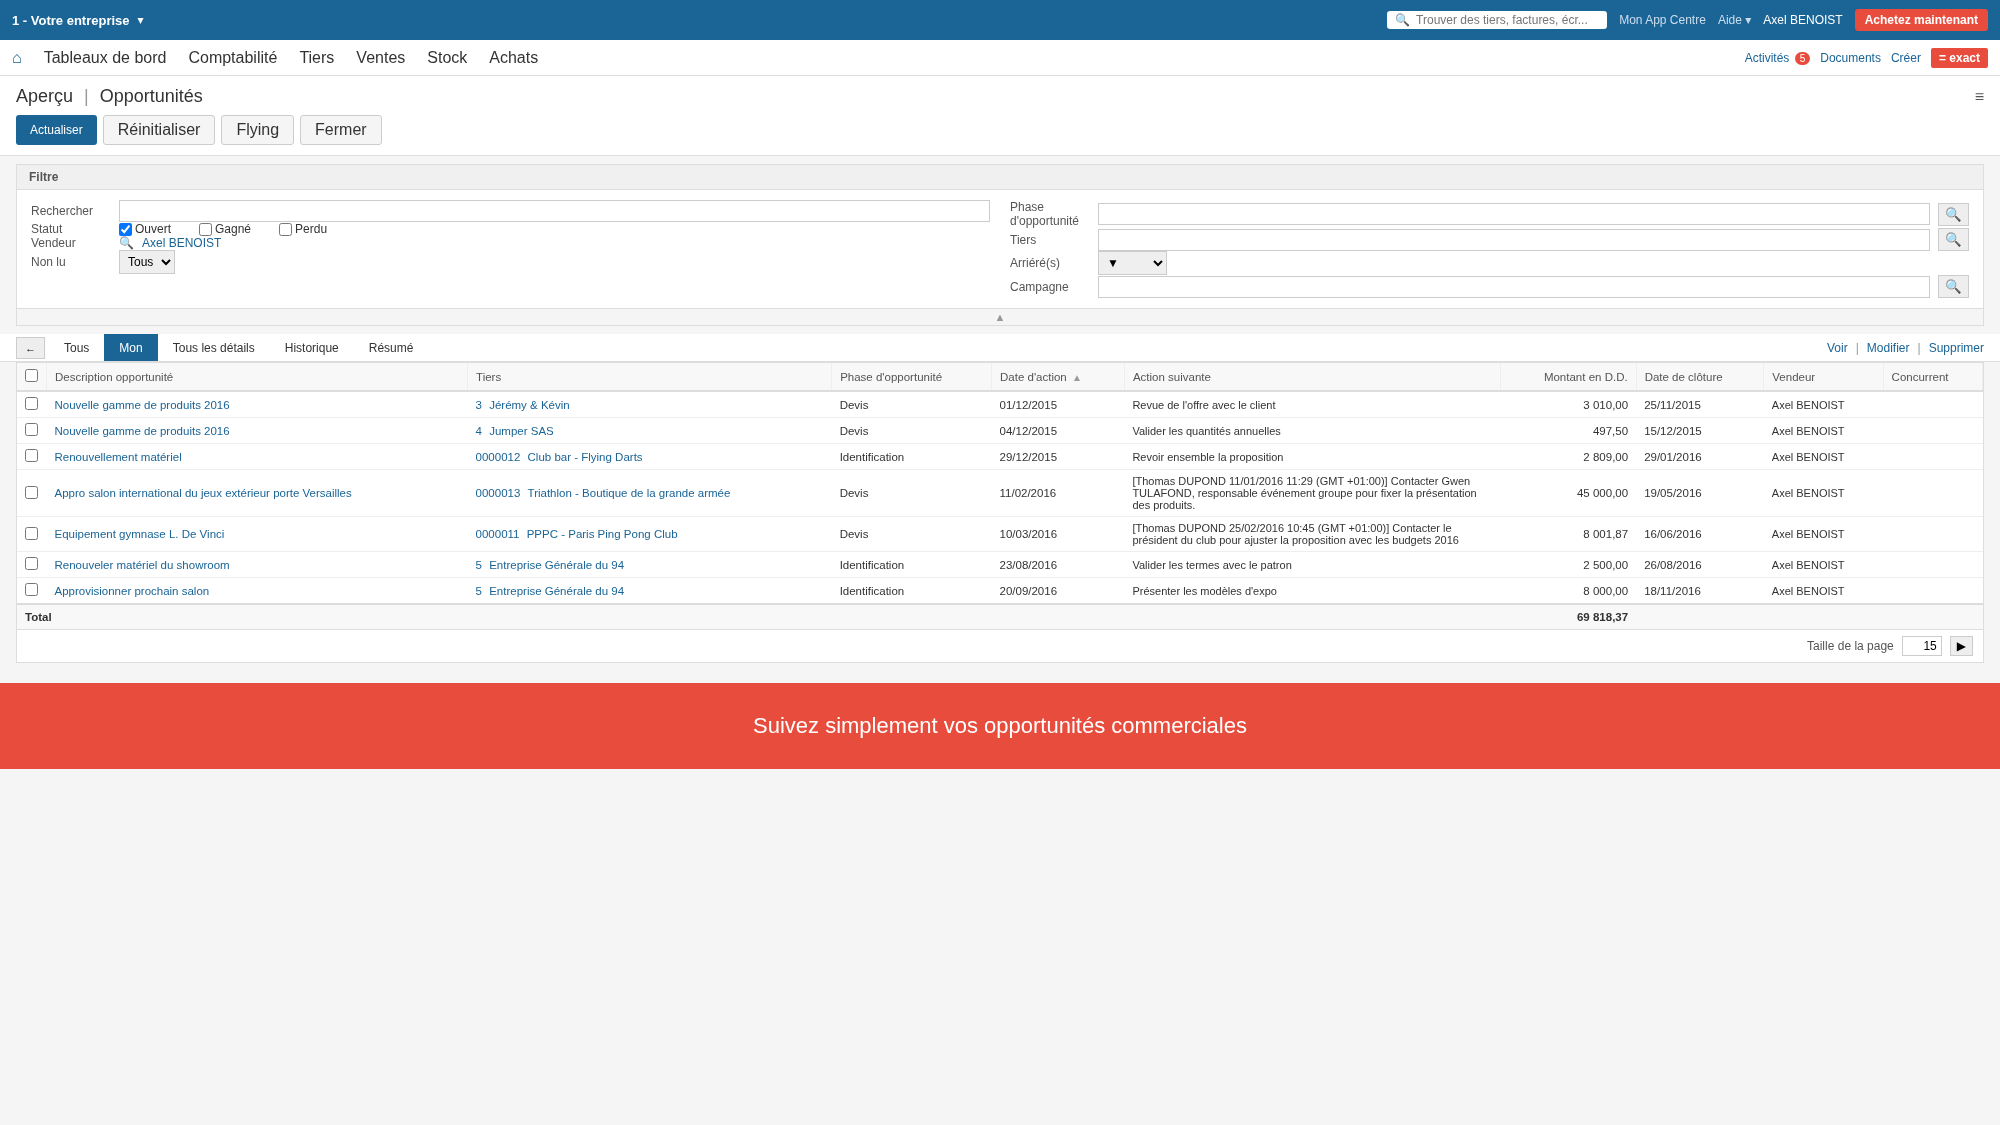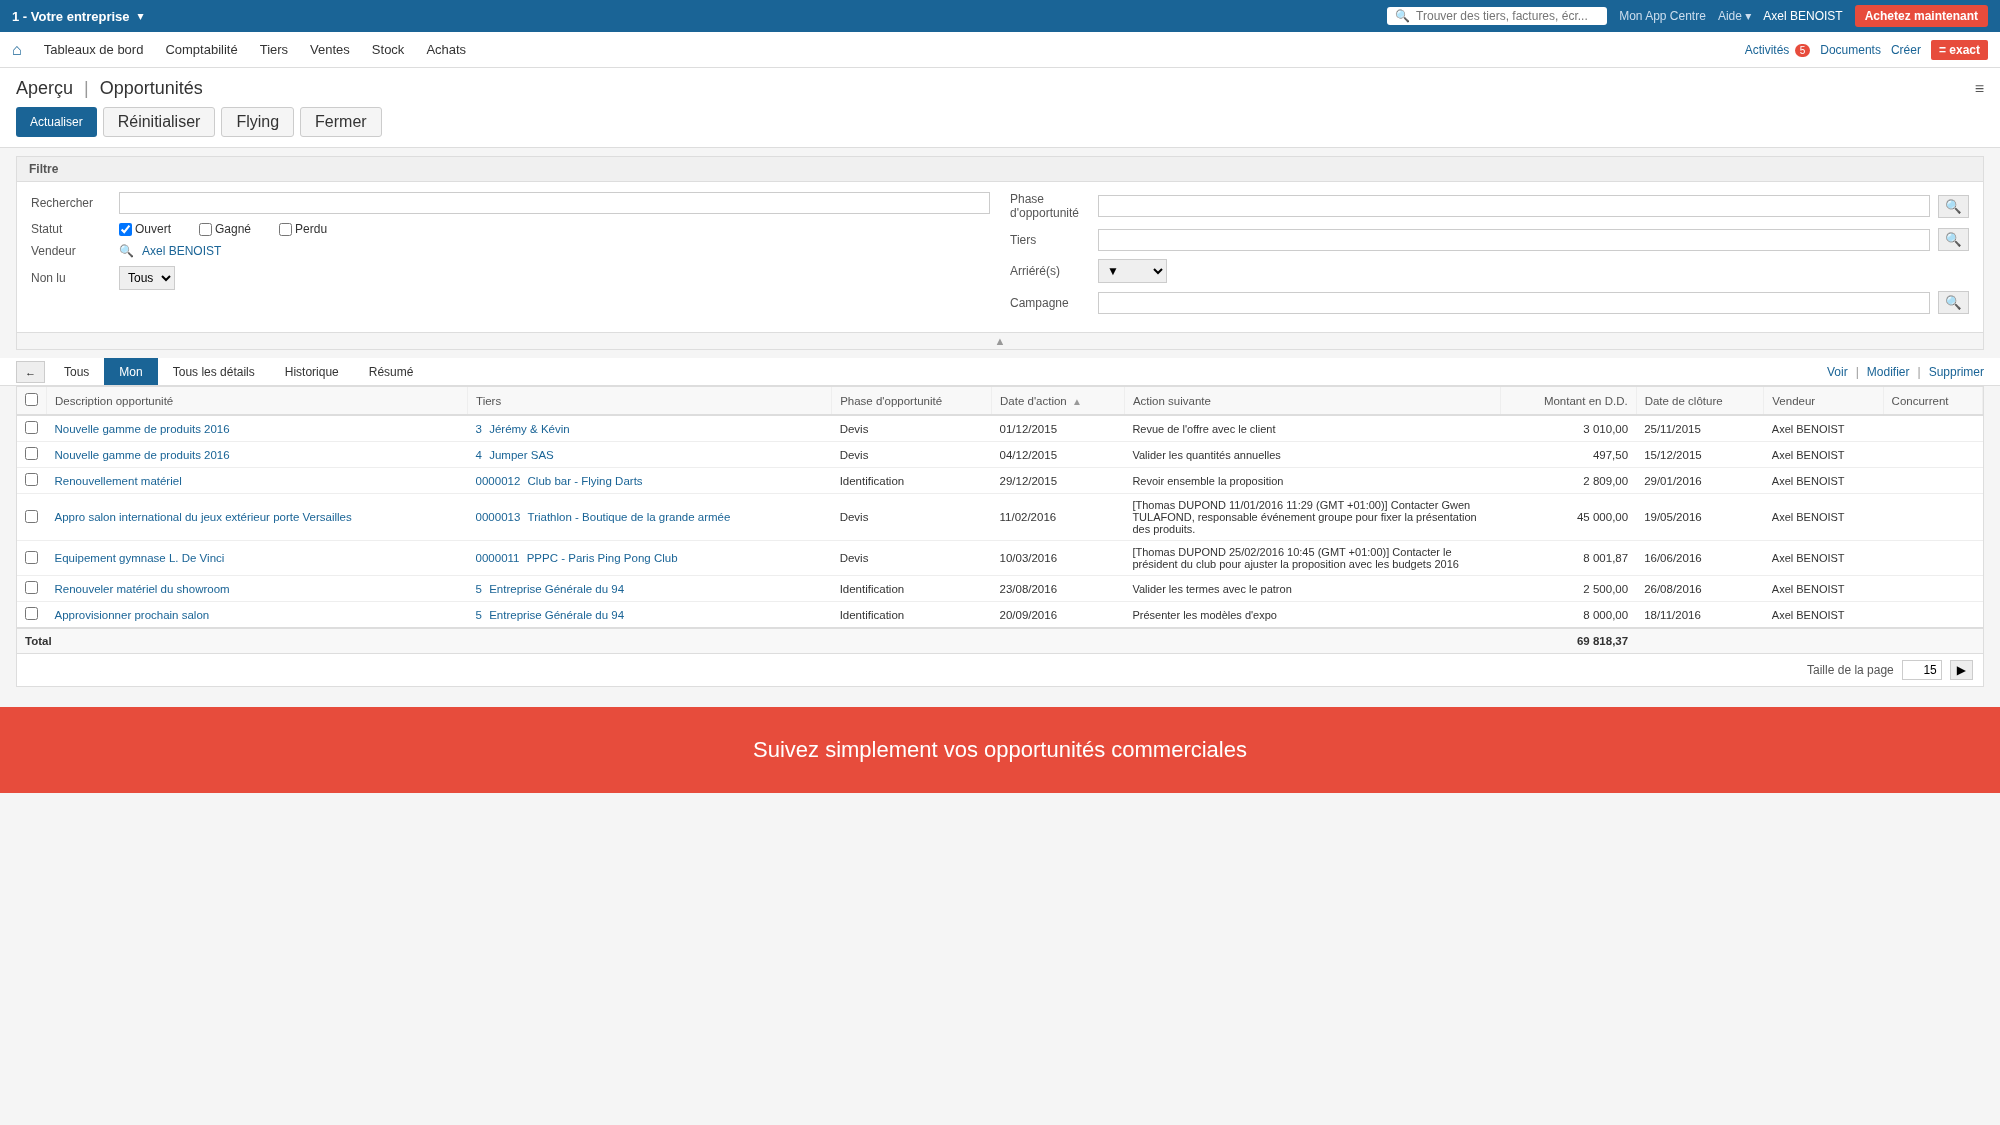--- a/index.html
+++ b/index.html
@@ -4,21 +4,21 @@
   <style>
     * { box-sizing: border-box; margin: 0; padding: 0; }
     body { font-family: Arial, sans-serif; font-size: 12px; background: #f5f5f5; color: #333; }
 
     
     .top-bar {
       background: #1a6496;
       display: flex;
       align-items: center;
       padding: 0 12px;
-      height: 32px;
+      height: 40px;
       justify-content: space-between;
     }
     .top-bar-left { display: flex; align-items: center; gap: 8px; }
     .company-name { color: white; font-size: 13px; font-weight: bold; cursor: pointer; }
     .top-bar-right { display: flex; align-items: center; gap: 12px; }
     .search-box {
       display: flex; align-items: center;
       background: white; border-radius: 3px;
       padding: 2px 8px; gap: 6px;
       width: 220px;
@@ -43,21 +43,21 @@
       background: white;
       border-bottom: 1px solid #ddd;
       display: flex;
       align-items: center;
       padding: 0 12px;
       height: 36px;
       gap: 2px;
     }
     .nav-home { color: #1a6496; font-size: 16px; margin-right: 10px; cursor: pointer; }
     .nav-item {
-      color: #333; font-size: 13px; padding: 8px 10px;
+      color: #333; font-size: 16px; padding: 8px 10px;
       cursor: pointer; text-decoration: none;
     }
     .nav-right { margin-left: auto; display: flex; align-items: center; gap: 10px; }
     .activities-badge {
       background: #e74c3c; color: white;
       font-size: 10px; padding: 1px 5px;
       border-radius: 10px; margin-left: 2px;
     }
     .nav-right-link { color: #1a6496; font-size: 12px; cursor: pointer; }
     .exact-logo {
@@ -73,21 +73,21 @@
       border-bottom: 1px solid #ddd;
     }
     .page-title-row { display: flex; align-items: center; justify-content: space-between; margin-bottom: 8px; }
     .page-title { font-size: 18px; font-weight: normal; color: #333; }
     .page-title .separator { color: #999; margin: 0 6px; }
     .page-title .sub { color: #333; }
     .toolbar { display: flex; gap: 6px; margin-bottom: 10px; }
     .btn-primary { background: #1a6496; color: white; border: none; padding: 5px 14px; border-radius: 3px; font-size: 12px; cursor: pointer; }
     .btn-default { background: #f5f5f5; color: #333; border: 1px solid #ccc; padding: 5px 14px; border-radius: 3px; font-size: 16px; cursor: pointer; }
     .filter-grid { display: grid; grid-template-columns: 1fr 1fr; gap: 6px 20px; }
-    .filter-row { display: flex; align-items: center; gap: 8px; margin-bottom: 8px; }
+    .filter-row { display: flex; align-items: center; gap: 8px; margin-bottom: 0; }
     .filter-label { width: 80px; font-size: 12px; color: #555; flex-shrink: 0; }
     .filter-input {
       border: 1px solid #ccc; padding: 3px 6px;
       font-size: 12px; color: #333;
       flex: 1; outline: none;
     }
     .search-icon-btn { background: #eee; border: 1px solid #ccc; padding: 3px 6px; cursor: pointer; }
     .status-checks { display: flex; gap: 28px; align-items: center; }
     .status-check { display: flex; align-items: center; gap: 3px; font-size: 12px; cursor: pointer; }
     .vendeur-link { color: #1a6496; font-size: 12px; cursor: pointer; text-decoration: none; }

